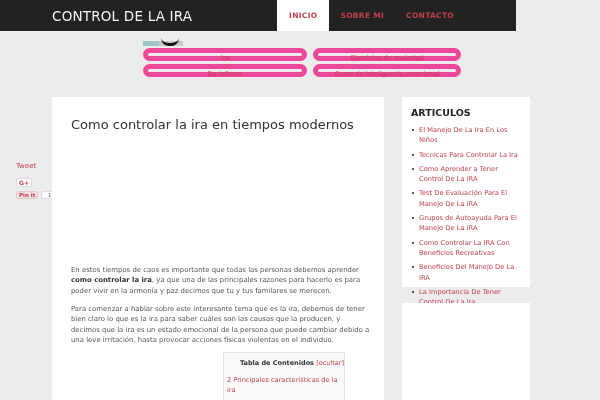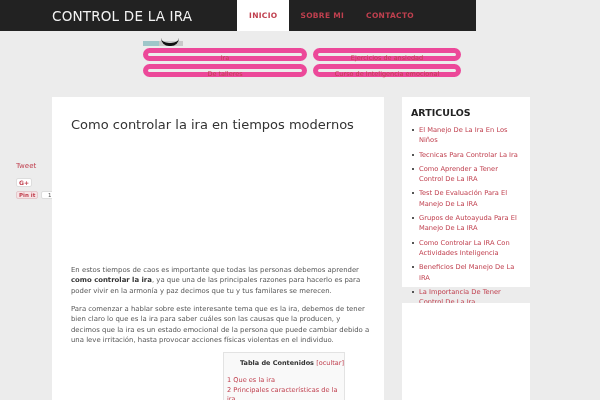--- a/index.html
+++ b/index.html
@@ -5,21 +5,21 @@
   * { box-sizing: border-box; margin: 0; padding: 0; }
   html, body { width: 600px; height: 400px; overflow: hidden; }
   body {
     background: #ececec;
     font-family: "DejaVu Sans", sans-serif;
     color: #444;
     position: relative;
   }
   
   .topbar {
-    position: absolute; left: 0; top: 0; width: 476px; height: 31px;
+    position: absolute; left: 0; top: 0; width: 516px; height: 31px;
     background: #222222;
     text-align: right;
   }
   .site-title {
     position: absolute; left: 52px; top: 8px;
     color: #f2f2f2; font-size: 13.5px; letter-spacing: 0.2px;
     font-family: "DejaVu Sans", sans-serif;
     text-decoration: none;
   }
   .nav { position: absolute; right: 51px; top: 0; height: 31px; display: flex; }
@@ -146,33 +146,32 @@
   <p class="para" style="top:168px;"><span>En estos tiempos de caos es importante que todas las personas debemos aprender </span><b>como controlar la ira</b><span>, ya que una de las principales razones para hacerlo es  para poder vivir en la armonía y paz decimos que tu y tus familares se merecen.</span></p>
 
   <p class="para" style="top:207px;">Para comenzar a hablar sobre este interesante tema que es la ira, debemos de tener bien claro lo que es la ira para saber cuáles son las causas que la producen, y decimos que la ira es un estado emocional de la persona que puede cambiar debido a una leve irritación, hasta provocar acciones físicas violentas en el individuo.</p>
 
   <div class="toc">
     <div class="toc-title">
       <span>Tabla de Contenidos</span>
       <span class="hide">[ocultar]</span>
     </div>
     <ol>
-      <li>1 Que es la ira</li>
       <li>2 Principales características de la ira</li>
 
     </ol>
   </div>
 </article>
 
 <aside class="widget" style="top:97px; height:190px;">
   <h3 class="widget-title">ARTICULOS</h3>
   <ul>
     <li>El Manejo De La Ira En Los Niños</li>
     <li>Tecnicas Para Controlar La Ira</li>
     <li>Como Aprender a Tener Control De La IRA</li>
     <li>Test De Evaluación Para El Manejo De La IRA</li>
     <li>Grupos de Autoayuda Para El Manejo De La IRA</li>
-    <li>Como Controlar La IRA Con Actividades Inteligencia</li>
+    <li>Como Controlar La IRA Con Beneficios Recreativas</li>
     <li>Beneficios Del Manejo De La IRA</li>
     <li>La Importancia De Tener Control De La Ira</li>
   </ul>
 </aside>
 <aside class="widget" style="top:303px; height:97px;"></aside>
 
 </body></html>

